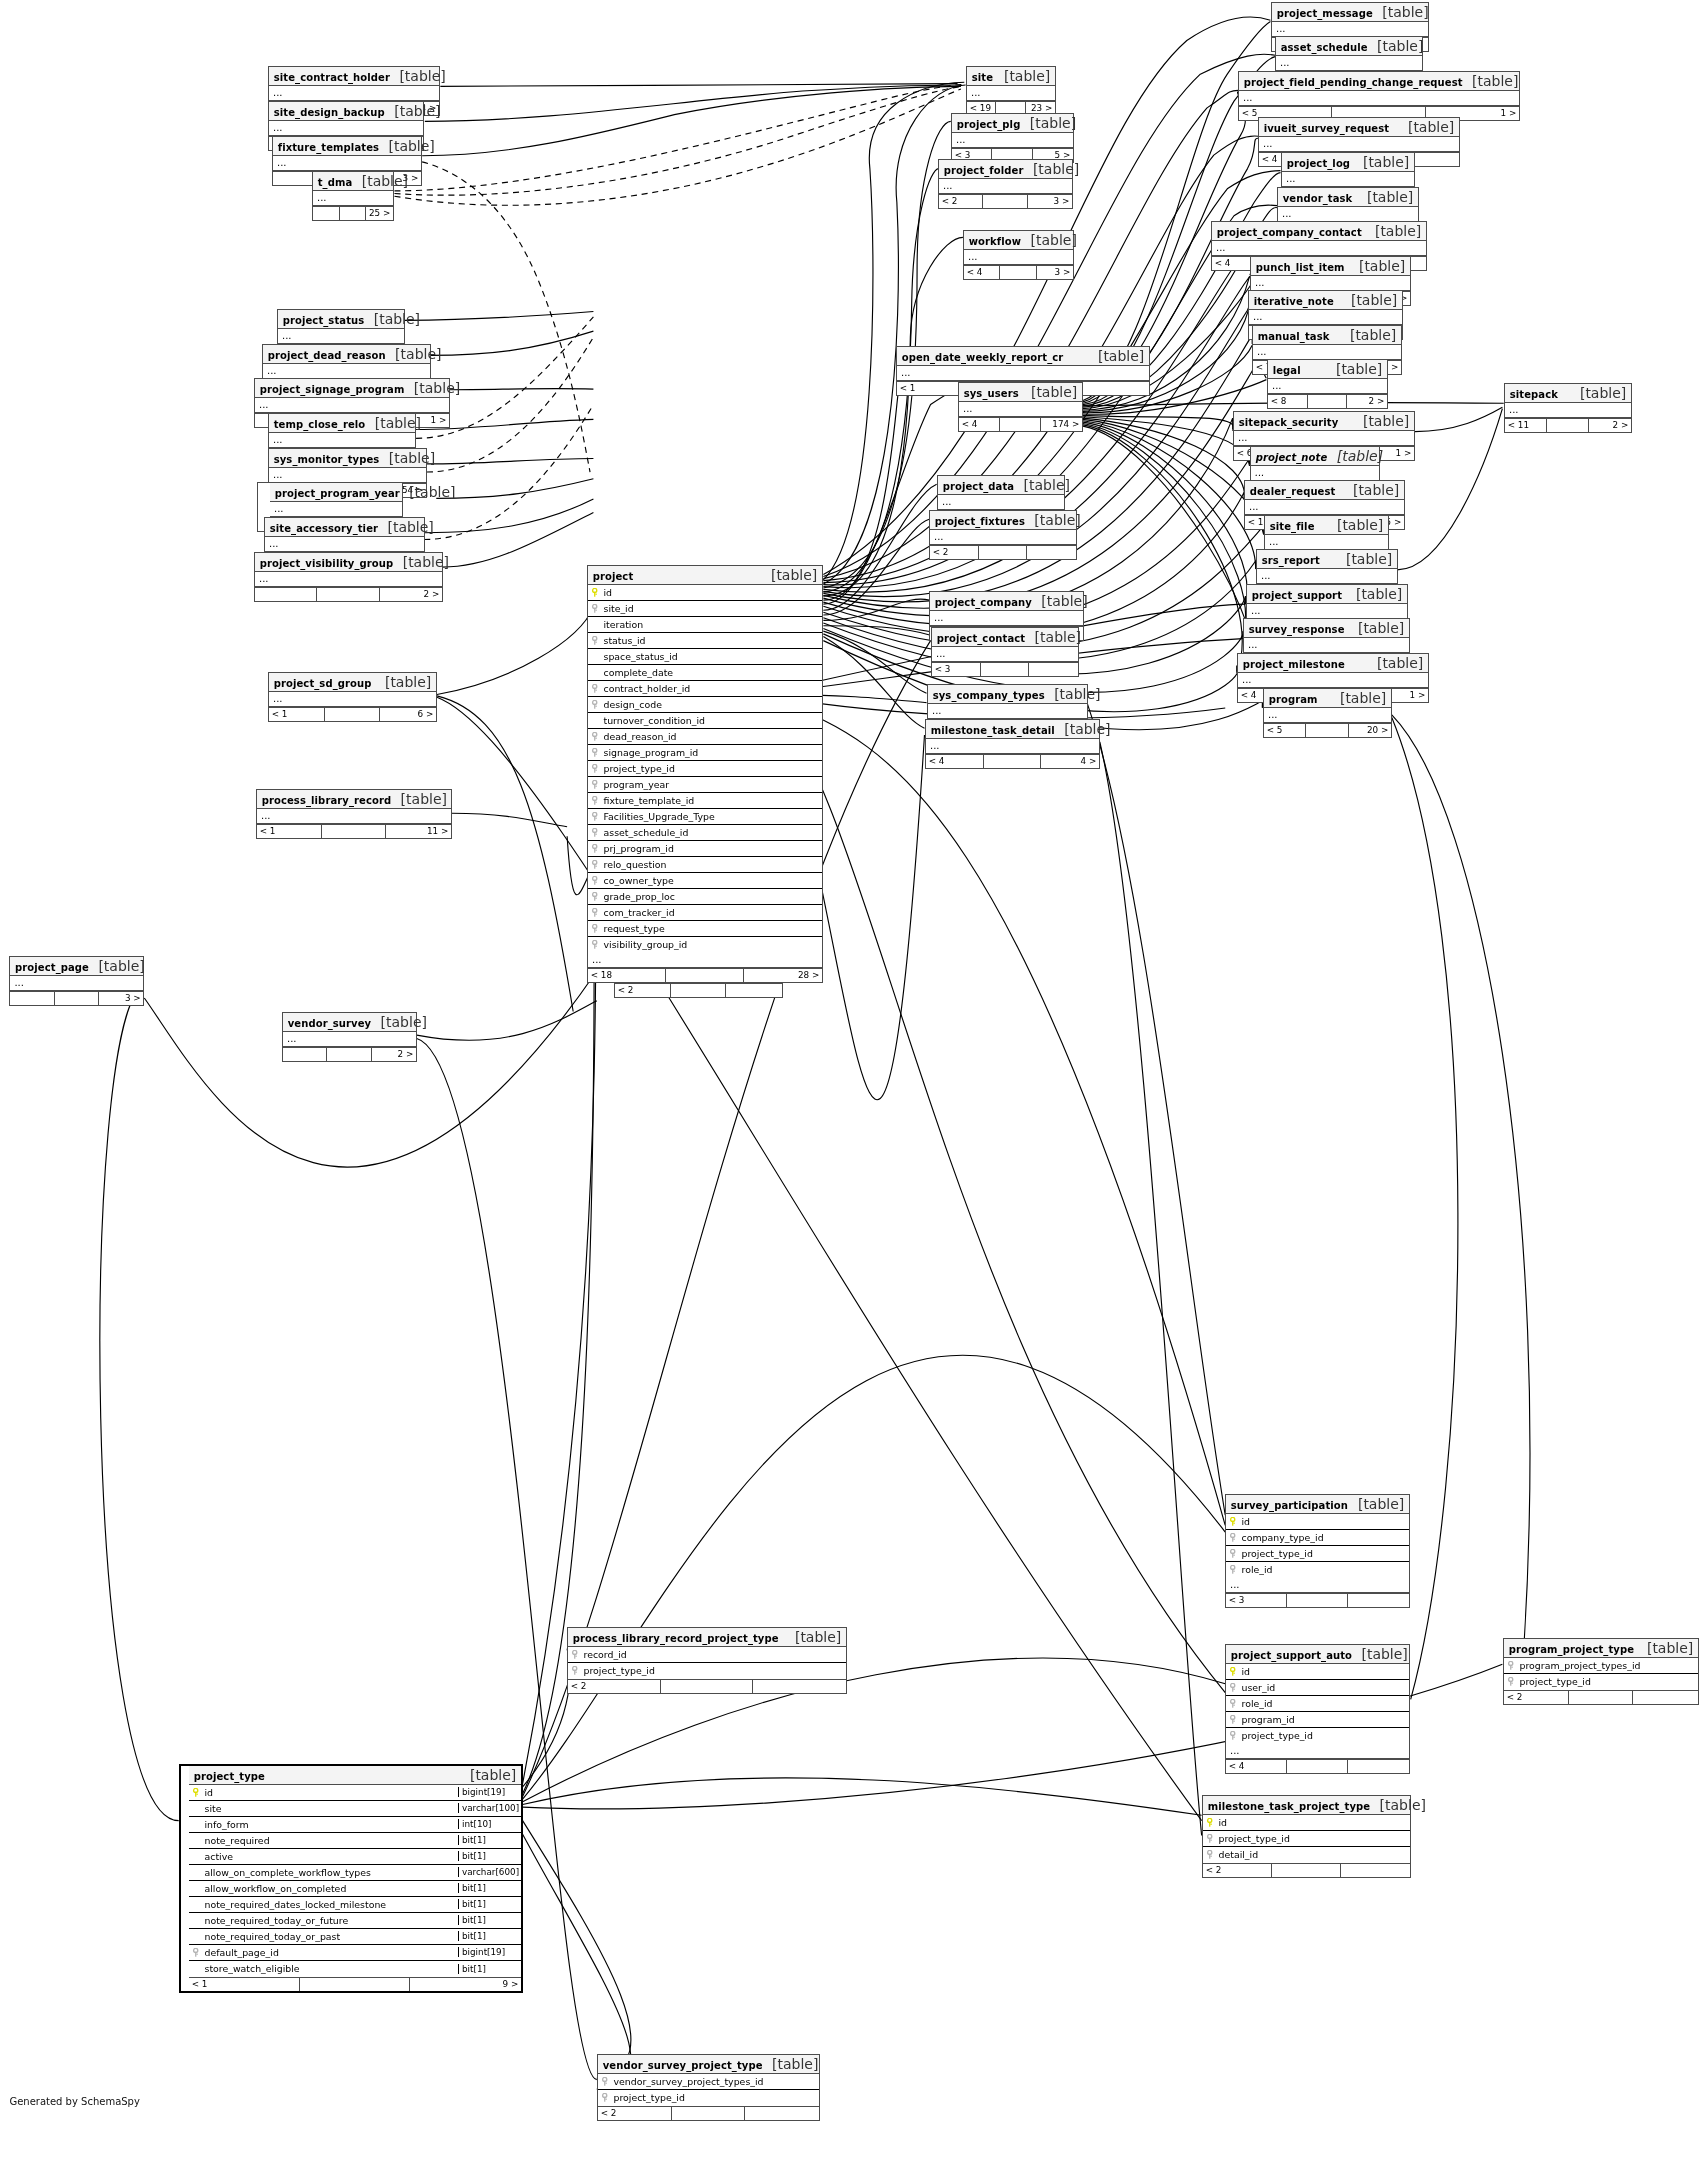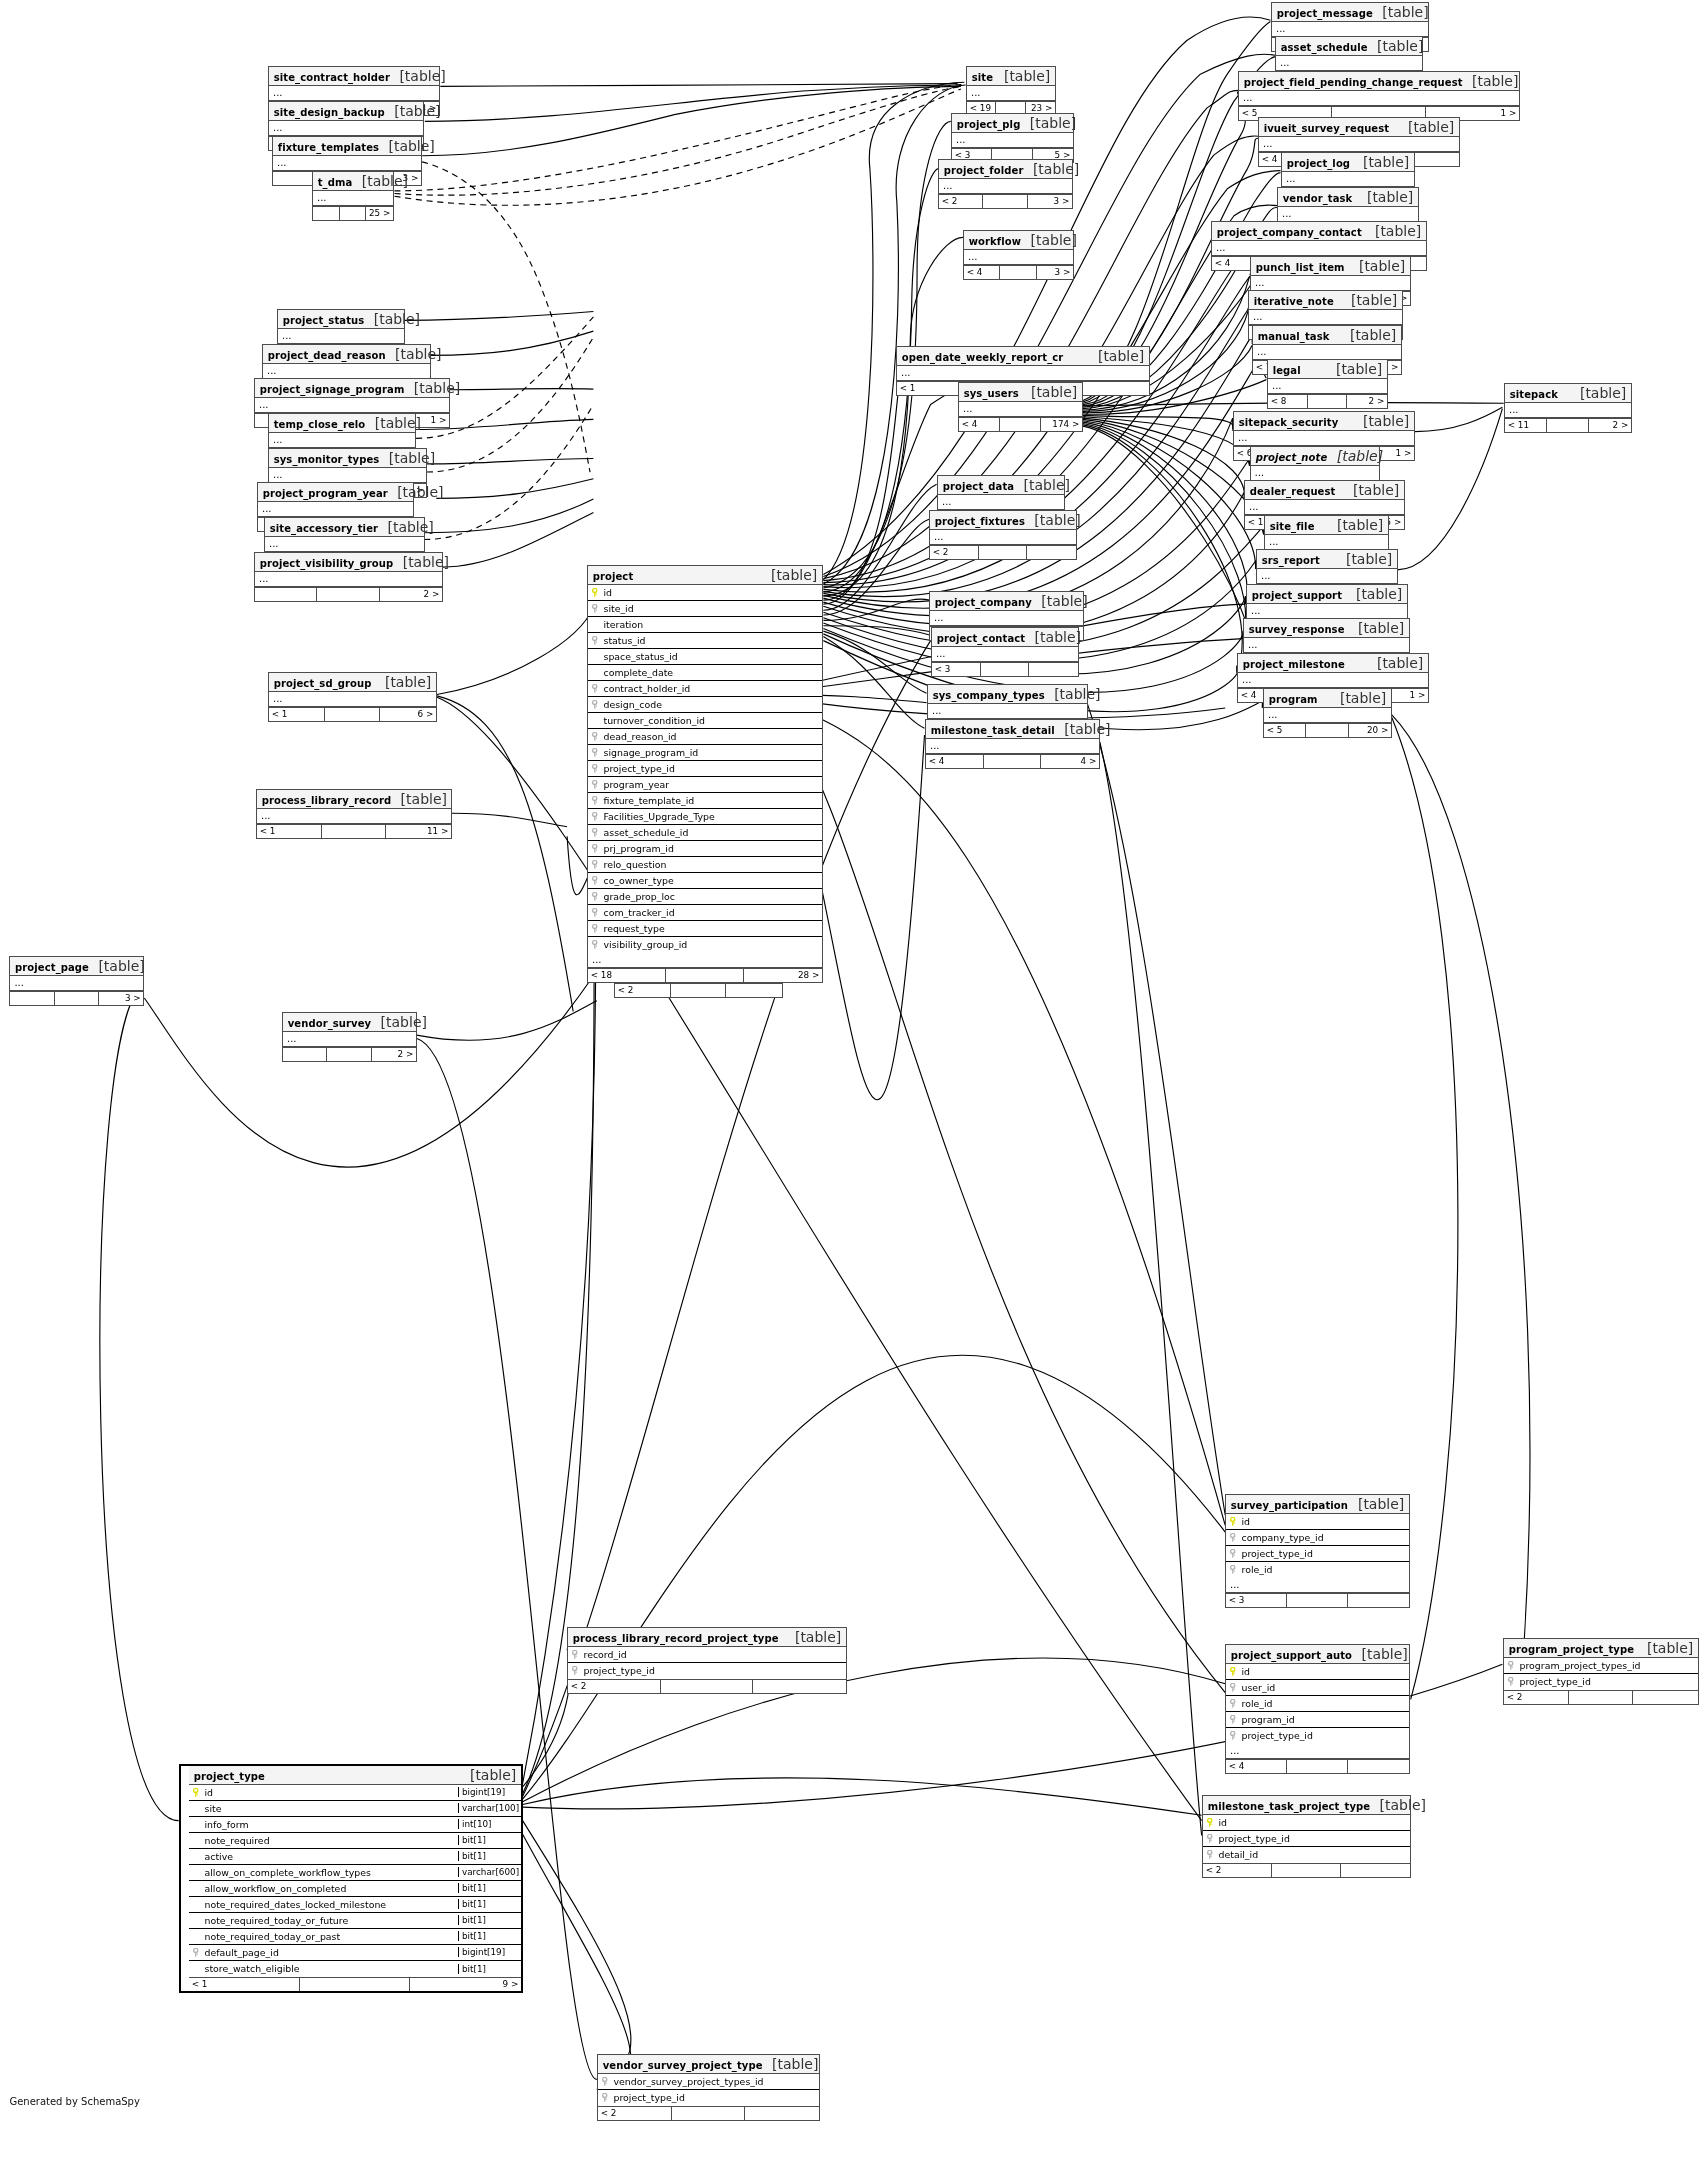--- a/index.html
+++ b/index.html
@@ -687,21 +687,21 @@
         <span class="tname">sys_monitor_types</span>
         <span class="ttag">[table]</span>
       </div>
       <div class="ellip">...</div>
       <div class="foot">
         <div class="fc left"></div>
         <div class="fc"></div>
         <div class="fc">54 &gt;</div>
       </div>
     </div>
-    <div class="tbl" style="left: 257px; top: 482px; width: 157px;">
+    <div class="tbl" style="left: 257px; top: 482px; width: 146px; padding-left: 12px;">
       <div class="thead">
         <span class="tname">project_program_year</span>
         <span class="ttag">[table]</span>
       </div>
       <div class="ellip">...</div>
       <div class="foot">
         <div class="fc left"></div>
         <div class="fc"></div>
         <div class="fc">2 &gt;</div>
       </div>

